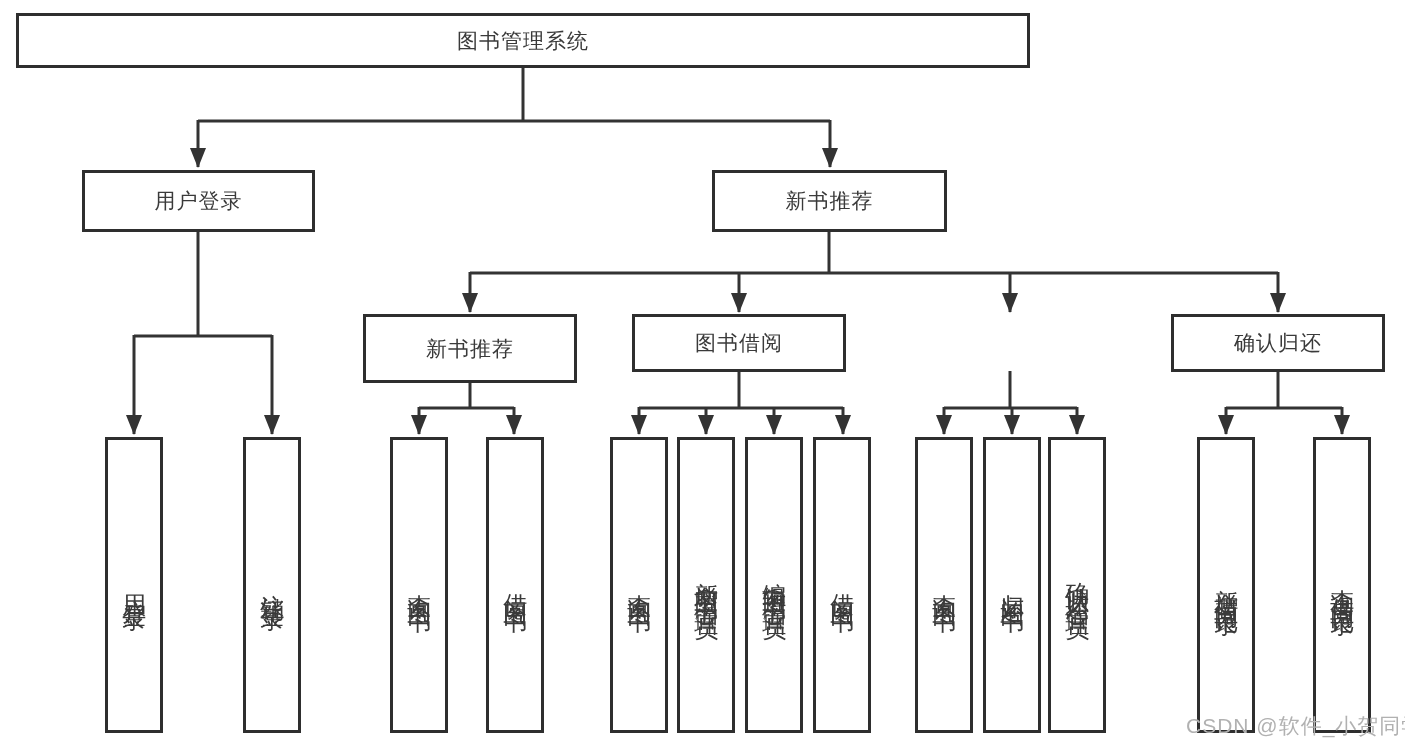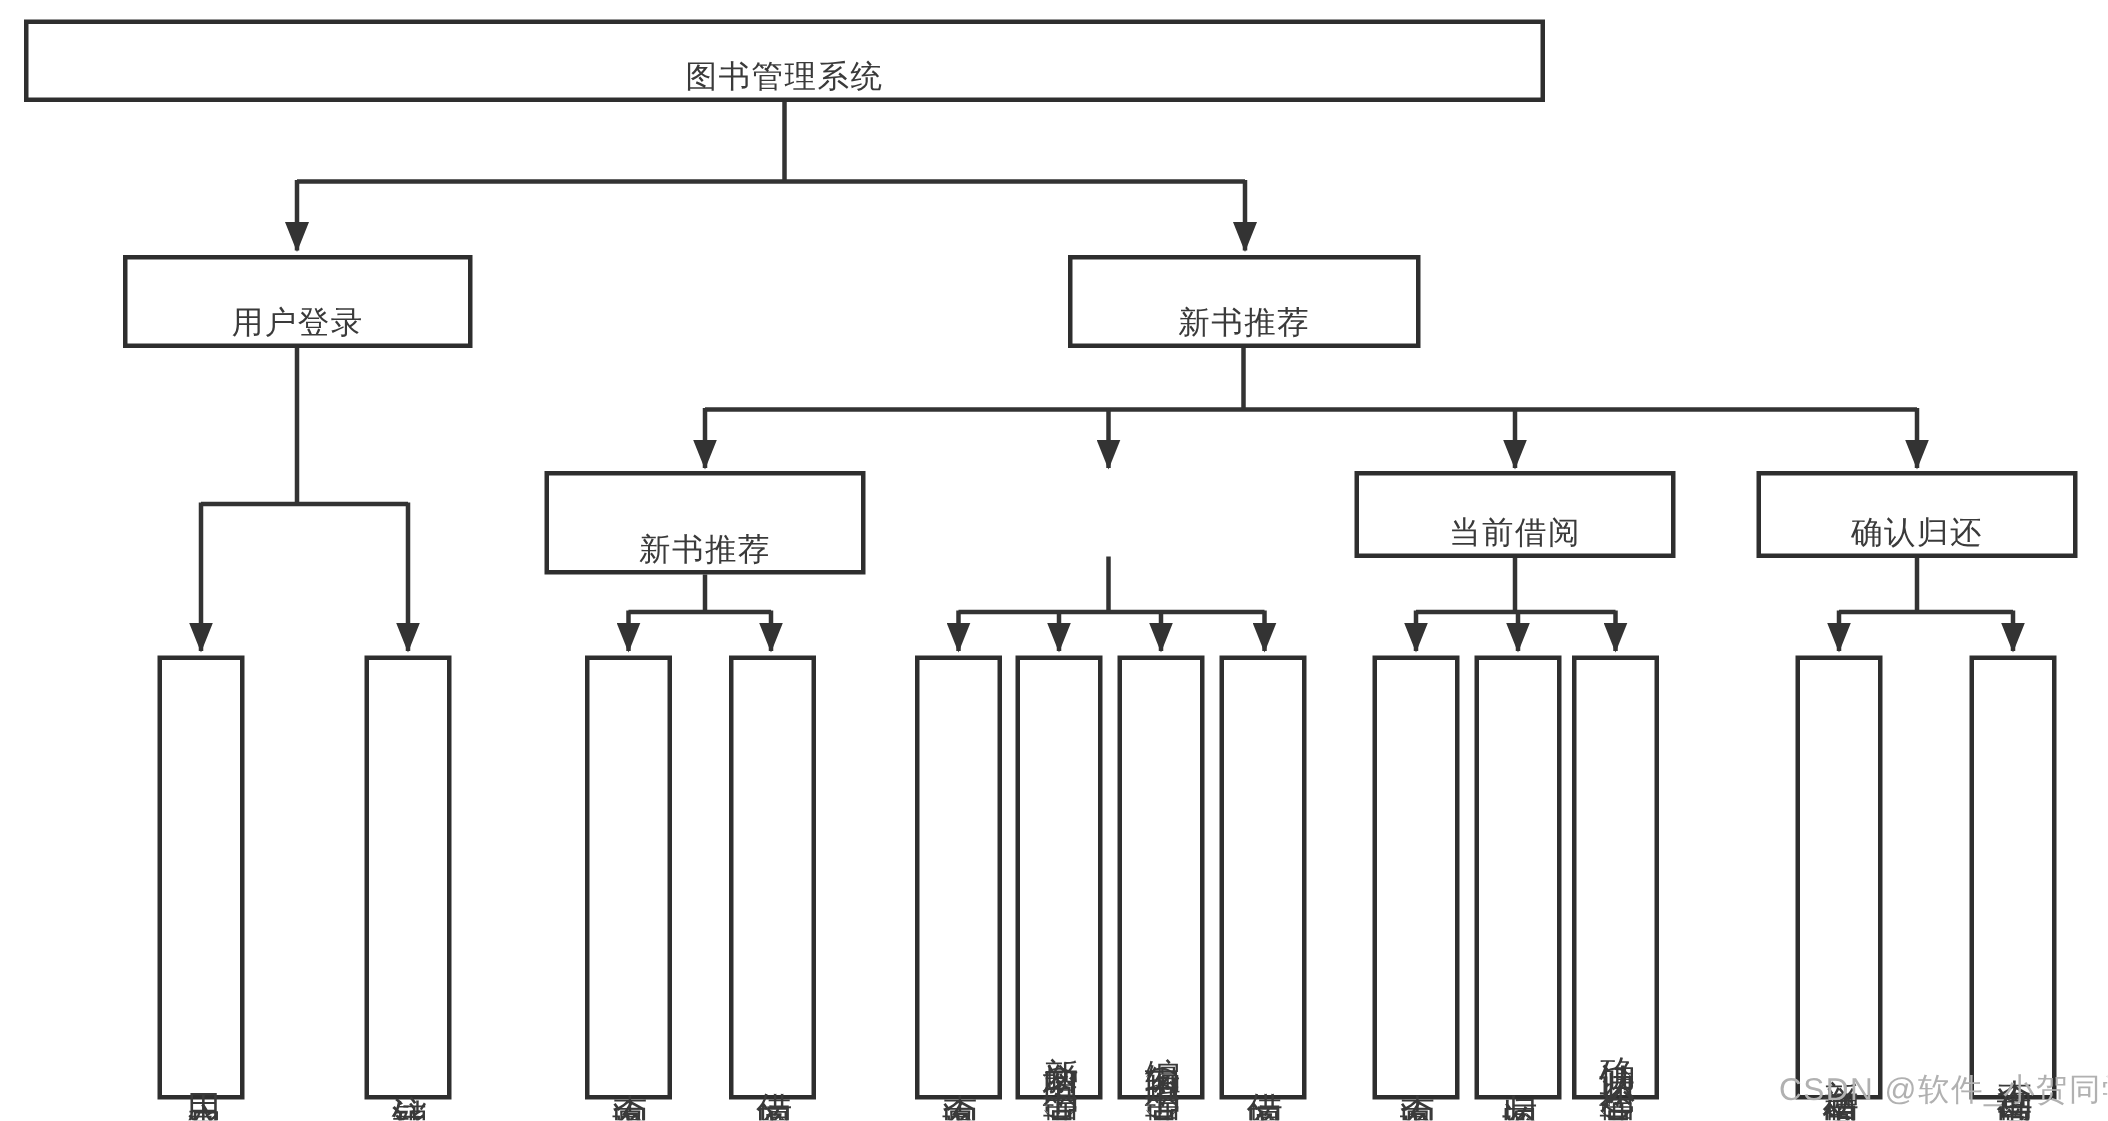--- a/index.html
+++ b/index.html
@@ -21,21 +21,21 @@
     top: 0;
     z-index: 0;
     pointer-events: none;
   }
   .box {
     position: absolute;
     box-sizing: border-box;
     background: #ffffff;
     border: 3px solid #2e2e2e;
     display: flex;
-    align-items: flex-end;
+    align-items: center;
     justify-content: center;
     color: #3a3a3a;
     z-index: 1;
   }
   .hbox {
     font-size: 21px;
     letter-spacing: 1px;
     white-space: nowrap;
   }
   .vbox span {
@@ -131,22 +131,22 @@
   <div class="box hbox" style="left:82px; top:170px; width:233px; height:62px">
     <span>用户登录</span>
   </div>
   <div class="box hbox" style="left:712px; top:170px; width:235px; height:62px">
     <span>新书推荐</span>
   </div>
 
   <div class="box hbox" style="left:363px; top:314px; width:214px; height:69px">
     <span>新书推荐</span>
   </div>
-  <div class="box hbox" style="left:903px; top:314px; width:214px; height:58px">
-    <span>当前借阅</span>
+  <div class="box hbox" style="left:632px; top:314px; width:214px; height:58px">
+    <span>图书借阅</span>
   </div>
   <div class="box hbox" style="left:1171px; top:314px; width:214px; height:58px">
     <span>确认归还</span>
   </div>
 
   <div class="box vbox" style="left:105px; top:437px; width:58px; height:296px">
     <span>用户登录</span>
   </div>
   <div class="box vbox" style="left:243px; top:437px; width:58px; height:296px">
     <span>注销登录</span>

